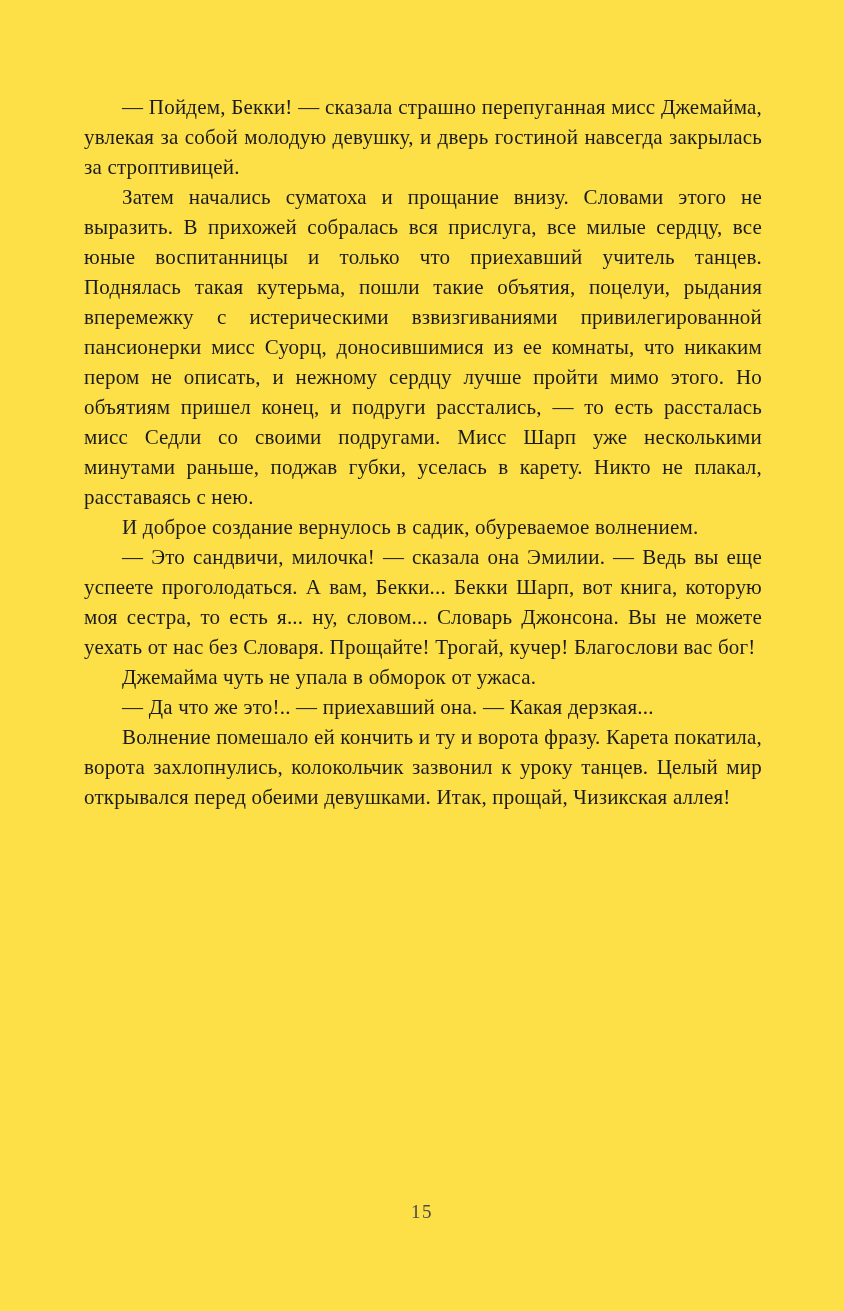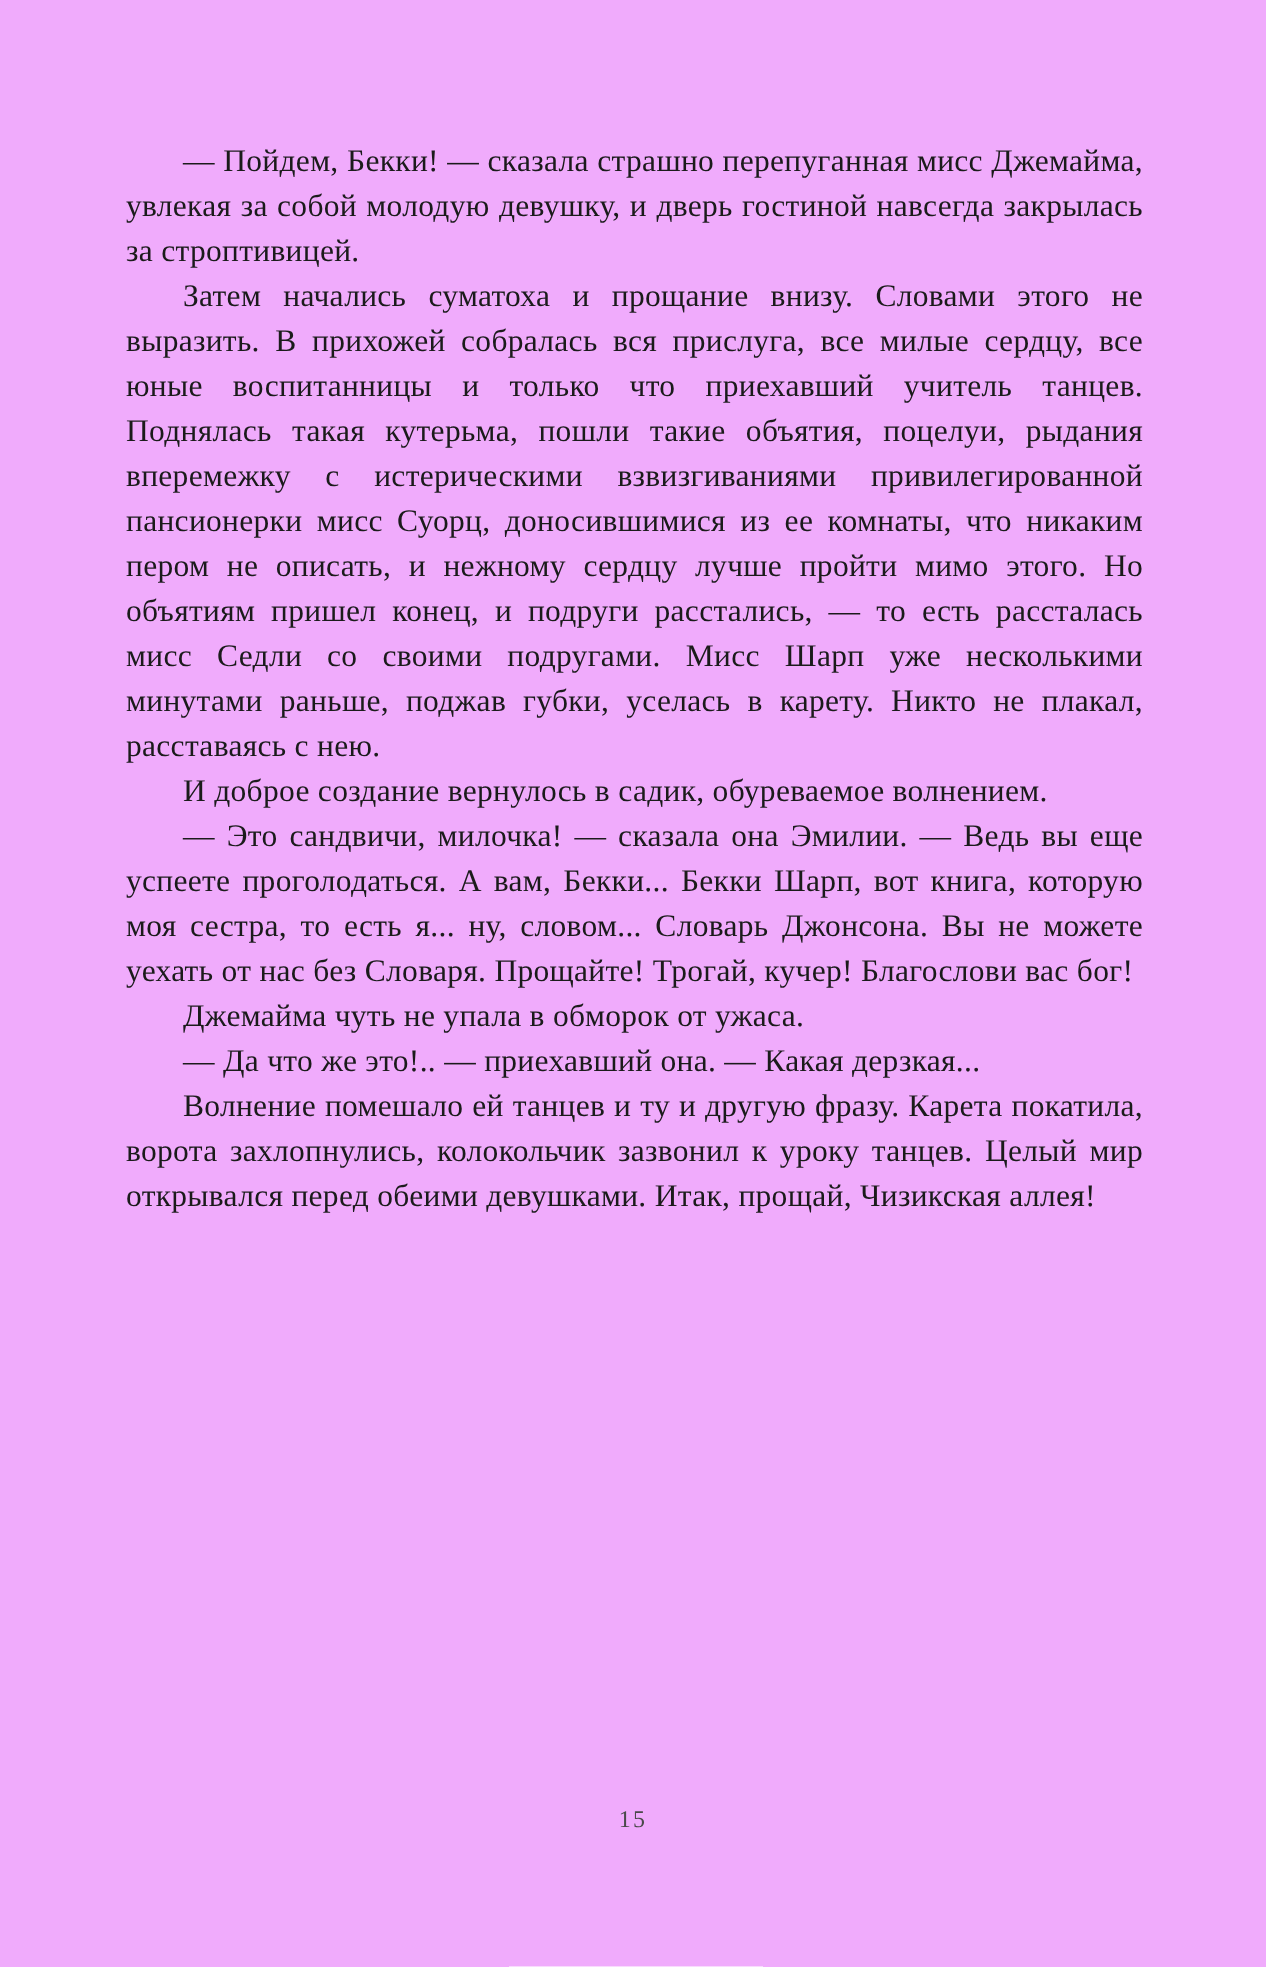--- a/index.html
+++ b/index.html
@@ -4,21 +4,21 @@
   <style>
     html, body {
       margin: 0;
       padding: 0;
       background: #ffffff;
     }
     .book-page {
       position: relative;
       width: 844px;
       height: 1311px;
-      background: #f0abfc;
+      background: #fde047;
       box-sizing: border-box;
       font-family: "Liberation Serif", "DejaVu Serif", serif;
       color: #1b1b1b;
       overflow: hidden;
     }
     .text-block {
       position: absolute;
       top: 92px;
       left: 84px;
       width: 678px;
@@ -31,32 +31,32 @@
       margin: 0;
       padding: 0;
       text-indent: 38px;
     }
     .folio {
       position: absolute;
       bottom: 88px;
       left: 0;
       width: 100%;
       text-align: center;
-      font-size: 16px;
+      font-size: 19px;
       letter-spacing: 1.5px;
       color: #4a4a4a;
     }
   </style>
 </head>
 <body>
 
 <div class="book-page">
   <div class="text-block">
     <p>— Пойдем, Бекки! — сказала страшно перепуганная мисс Джемайма, увлекая за собой молодую девушку, и дверь гостиной навсегда закрылась за строптивицей.</p>
     <p>Затем начались суматоха и прощание внизу. Словами этого не выразить. В прихожей собралась вся прислуга, все милые сердцу, все юные воспитанницы и только что приехавший учитель танцев. Поднялась такая кутерьма, пошли такие объятия, поцелуи, рыдания вперемежку с истерическими взвизгиваниями привилегированной пансионерки мисс Суорц, доносившимися из ее комнаты, что никаким пером не описать, и нежному сердцу лучше пройти мимо этого. Но объятиям пришел конец, и подруги расстались, — то есть рассталась мисс Седли со своими подругами. Мисс Шарп уже несколькими минутами раньше, поджав губки, уселась в карету. Никто не плакал, расставаясь с нею.</p>
     <p>И доброе создание вернулось в садик, обуреваемое волнением.</p>
     <p>— Это сандвичи, милочка! — сказала она Эмилии. — Ведь вы еще успеете проголодаться. А вам, Бекки... Бекки Шарп, вот книга, которую моя сестра, то есть я... ну, словом... Словарь Джонсона. Вы не можете уехать от нас без Словаря. Прощайте! Трогай, кучер! Благослови вас бог!</p>
     <p>Джемайма чуть не упала в обморок от ужаса.</p>
     <p>— Да что же это!.. — приехавший она. — Какая дерзкая...</p>
-    <p>Волнение помешало ей танцев и ту и другую фразу. Карета покатила, ворота захлопнулись, колокольчик зазвонил к уроку танцев. Целый мир открывался перед обеими девушками. Итак, прощай, Чизикская аллея!</p>
+    <p>Волнение помешало ей кончить и ту и ворота фразу. Карета покатила, ворота захлопнулись, колокольчик зазвонил к уроку танцев. Целый мир открывался перед обеими девушками. Итак, прощай, Чизикская аллея!</p>
   </div>
   <div class="folio">15</div>
 </div>
 
 </body></html>

